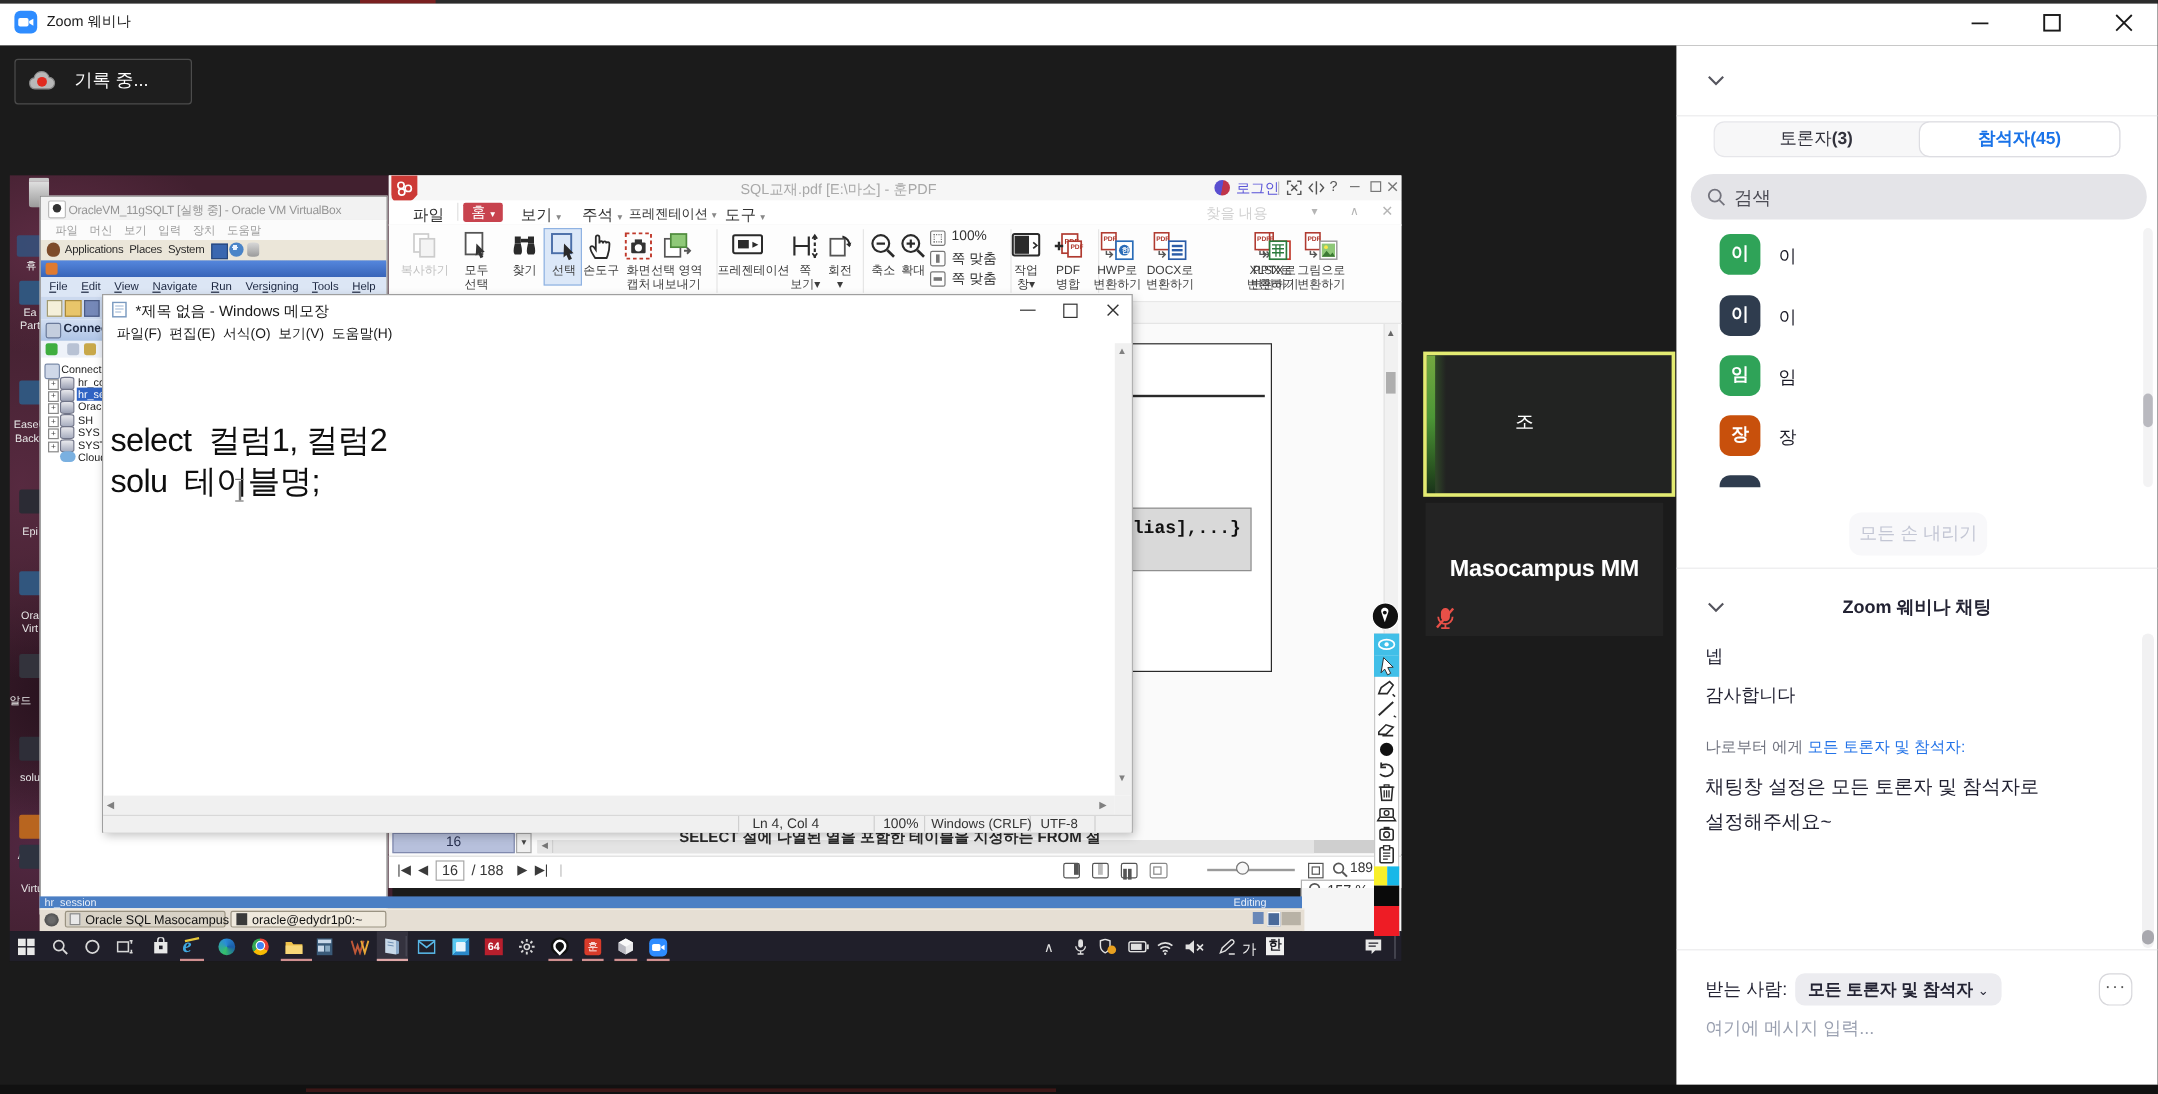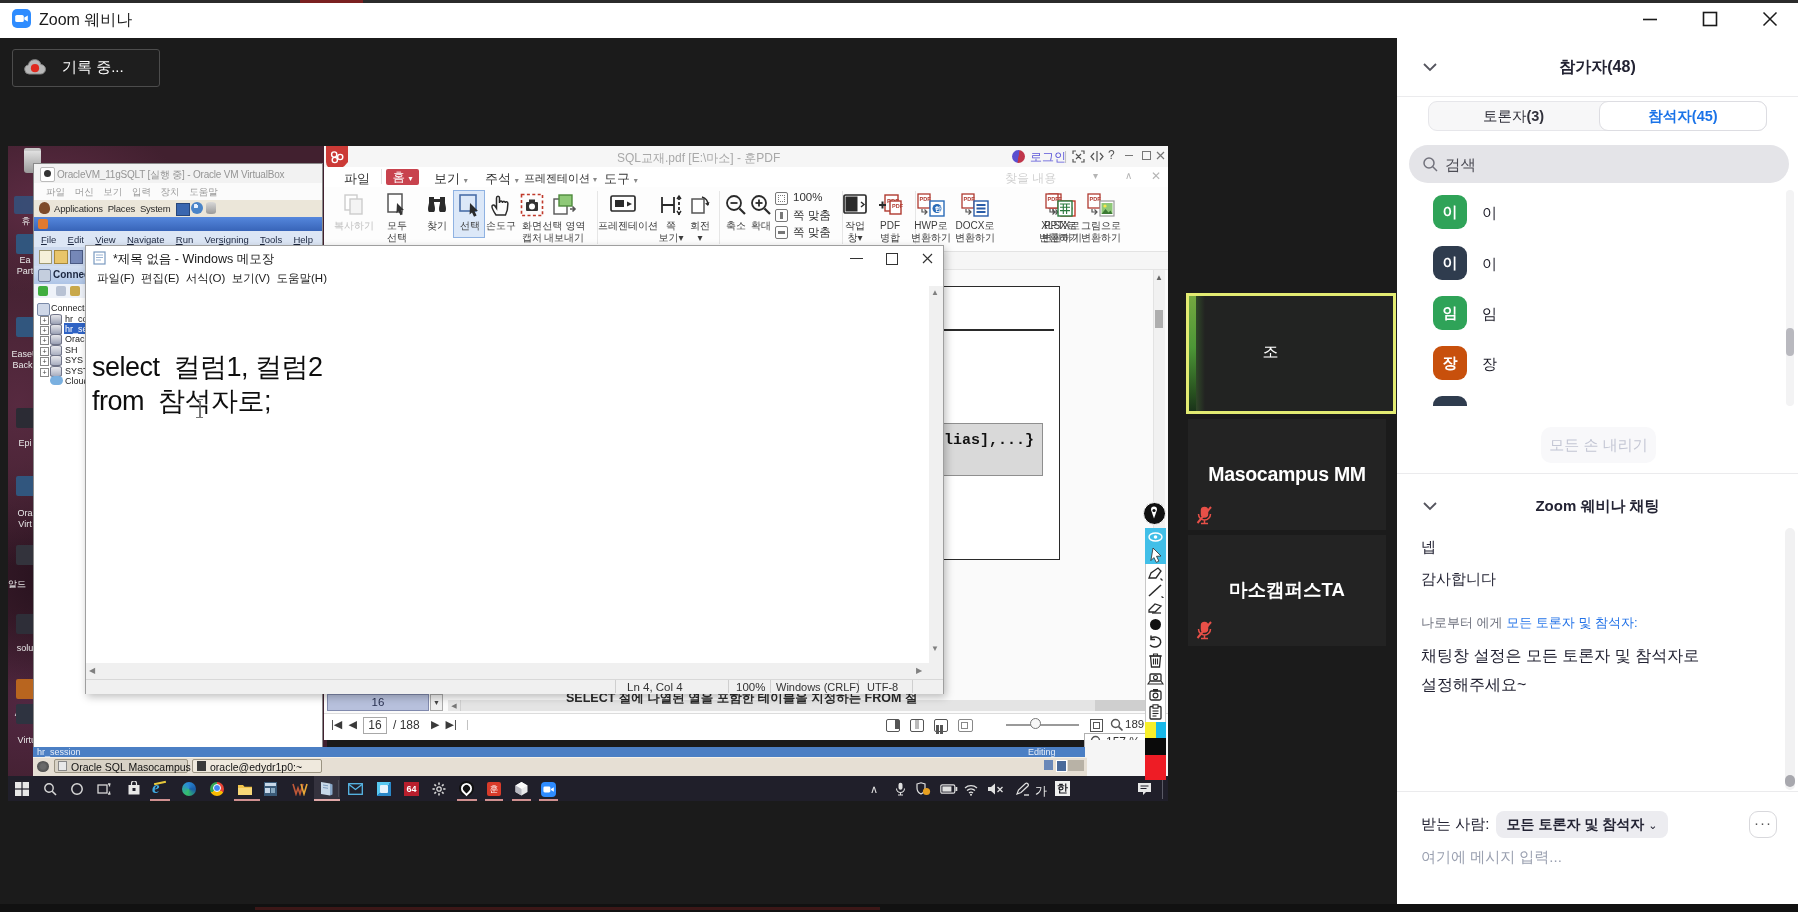--- a/index.html
+++ b/index.html
@@ -17,21 +17,21 @@
   <div class="a" style="left:0;top:0;width:1798px;height:3px;background:#2b2b2b;"></div>
   <div class="a" style="left:300px;top:0;width:63px;height:3px;background:#7a2020;"></div>
 
   <div class="a" style="left:0;top:3px;width:1798px;height:35px;background:#ffffff;"></div>
   <div class="a" style="left:12px;top:9px;width:19px;height:19px;border-radius:5px;background:#2e8cff;">
     <svg width="19" height="19" viewBox="0 0 19 19">
         <rect x="3.2" y="6" width="8.6" height="7" rx="1.6" fill="#fff"></rect>
         <path d="M12.3 8.6 L15.8 6.6 L15.8 12.4 L12.3 10.4 Z" fill="#fff"></path>
       </svg>
   </div>
-  <div class="a" style="left:39px;top:10px;font-size:16px;color:#1a1a1a;">Zoom 웨비나</div>
+  <div class="a" style="left:39px;top:10px;font-size:12px;color:#1a1a1a;">Zoom 웨비나</div>
   <svg class="a" style="left:1641px;top:10px;" width="18" height="18" viewBox="0 0 18 18">
       <line x1="2" y1="9.5" x2="16" y2="9.5" stroke="#1a1a1a" stroke-width="1.6"></line>
     </svg>
   <svg class="a" style="left:1701px;top:10px;" width="18" height="18" viewBox="0 0 18 18">
       <rect x="2.5" y="2.5" width="13" height="13" fill="none" stroke="#1a1a1a" stroke-width="1.6"></rect>
     </svg>
   <svg class="a" style="left:1761px;top:10px;" width="18" height="18" viewBox="0 0 18 18">
       <path d="M2.5 2.5 L15.5 15.5 M15.5 2.5 L2.5 15.5" stroke="#1a1a1a" stroke-width="1.5"></path>
     </svg>
 
@@ -365,21 +365,21 @@
       <div class="a" style="left:27px;top:5px;font-size:12.5px;color:#1a1a1a;white-space:nowrap;">*제목 없음 - Windows 메모장</div>
       <div class="a" style="left:764px;top:12px;width:13px;height:1.4px;background:#333;"></div>
       <div class="a" style="left:800px;top:7px;width:10px;height:10px;border:1.3px solid #333;"></div>
       <svg class="a" style="left:836px;top:7px;" width="11" height="11" viewBox="0 0 11 11">
           <path d="M1 1 L10 10 M10 1 L1 10" stroke="#333" stroke-width="1.2"></path>
         </svg>
 
       <div class="a" style="left:11px;top:25px;font-size:11.5px;color:#1a1a1a;white-space:nowrap;">파일(F)&nbsp;&nbsp;편집(E)&nbsp;&nbsp;서식(O)&nbsp;&nbsp;보기(V)&nbsp;&nbsp;도움말(H)</div>
 
       <div class="a" style="left:6px;top:104px;font-size:27px;line-height:34px;letter-spacing:-0.5px;color:#0e0e0e;white-space:pre;">select  컬럼1, 컬럼2
-from  참석자로;</div>
+solu  테이블명;</div>
       <div class="a" style="left:113px;top:155px;width:1.5px;height:16px;background:#777;"></div>
       <div class="a" style="left:110px;top:153px;width:7px;height:1.4px;background:#777;"></div>
       <div class="a" style="left:110px;top:171px;width:7px;height:1.4px;background:#777;"></div>
 
       <div class="a" style="left:843px;top:40px;width:14px;height:377px;background:#f0f0f0;"></div>
       <div class="a" style="left:845px;top:42px;font-size:8px;color:#808080;">▲</div>
       <div class="a" style="left:845px;top:398px;font-size:8px;color:#808080;">▼</div>
 
       <div class="a" style="left:0px;top:417px;width:843px;height:16px;background:#f0f0f0;"></div>
       <div class="a" style="left:3px;top:420px;font-size:8px;color:#808080;">◀</div>
@@ -603,36 +603,25 @@
   <div class="a" style="left:1188px;top:419px;width:198px;height:111px;background:#232323;">
     <div class="a" style="left:0;top:44px;width:198px;text-align:center;font-size:19.5px;font-weight:bold;color:#fff;letter-spacing:-0.3px;">Masocampus MM</div>
     <svg class="a" style="left:8px;top:87px;" width="17" height="19" viewBox="0 0 17 19">
         <g fill="none" stroke="#e85048" stroke-width="1.5">
           <rect x="5.5" y="1.5" width="6" height="9.5" rx="3" fill="#e85048"></rect>
           <path d="M2.5 8 a6 6 0 0 0 12 0 M8.5 14 v3 M5 17.5 h7"></path>
         </g>
         <line x1="1.5" y1="17" x2="15" y2="1" stroke="#e85048" stroke-width="2"></line>
       </svg>
   </div>
-  <div class="a" style="left:1188px;top:535px;width:198px;height:111px;background:#232323;">
-    <div class="a" style="left:0;top:42px;width:198px;text-align:center;font-size:18.5px;font-weight:bold;color:#fff;">마소캠퍼스TA</div>
-    <svg class="a" style="left:8px;top:86px;" width="17" height="19" viewBox="0 0 17 19">
-        <g fill="none" stroke="#e85048" stroke-width="1.5">
-          <rect x="5.5" y="1.5" width="6" height="9.5" rx="3" fill="#e85048"></rect>
-          <path d="M2.5 8 a6 6 0 0 0 12 0 M8.5 14 v3 M5 17.5 h7"></path>
-        </g>
-        <line x1="1.5" y1="17" x2="15" y2="1" stroke="#e85048" stroke-width="2"></line>
-      </svg>
-  </div>
 
   <div class="a" style="left:1397px;top:38px;width:401px;height:866px;background:#ffffff;overflow:hidden;" id="panel">
     <svg class="a" style="left:25px;top:24px;" width="16" height="10" viewBox="0 0 16 10">
         <path d="M2 2 L8 8 L14 2" fill="none" stroke="#55555e" stroke-width="1.8"></path>
       </svg>
-    <div class="a" style="left:0;top:19px;width:401px;text-align:center;font-size:16px;font-weight:bold;color:#232333;">참가자(48)</div>
     <div class="a" style="left:0;top:58px;width:401px;height:1px;background:#ebebed;"></div>
     <div class="a" style="left:31px;top:63px;width:339px;height:30px;background:#f7f7f8;border:1px solid #e6e6ea;border-radius:9px;box-sizing:border-box;"></div>
     <div class="a" style="left:31px;top:63px;width:171px;height:30px;text-align:center;line-height:30px;font-size:14.5px;color:#32323c;">토론자<b>(3)</b></div>
     <div class="a" style="left:202px;top:63px;width:168px;height:30px;background:#ffffff;border:1px solid #dddde2;border-radius:9px;box-sizing:border-box;text-align:center;line-height:28px;font-size:14.5px;color:#1a73e8;font-weight:bold;">참석자(45)</div>
     <div class="a" style="left:12px;top:107px;width:380px;height:38px;background:#e4e4e8;border-radius:19px;"></div>
     <svg class="a" style="left:25px;top:118px;" width="17" height="17" viewBox="0 0 17 17">
         <circle cx="7" cy="7" r="5" fill="none" stroke="#72727c" stroke-width="1.5"></circle>
         <line x1="10.8" y1="10.8" x2="15" y2="15" stroke="#72727c" stroke-width="1.5"></line>
       </svg>
     <div class="a" style="left:48px;top:117px;font-size:15.5px;color:#4c4c55;">검색</div>

